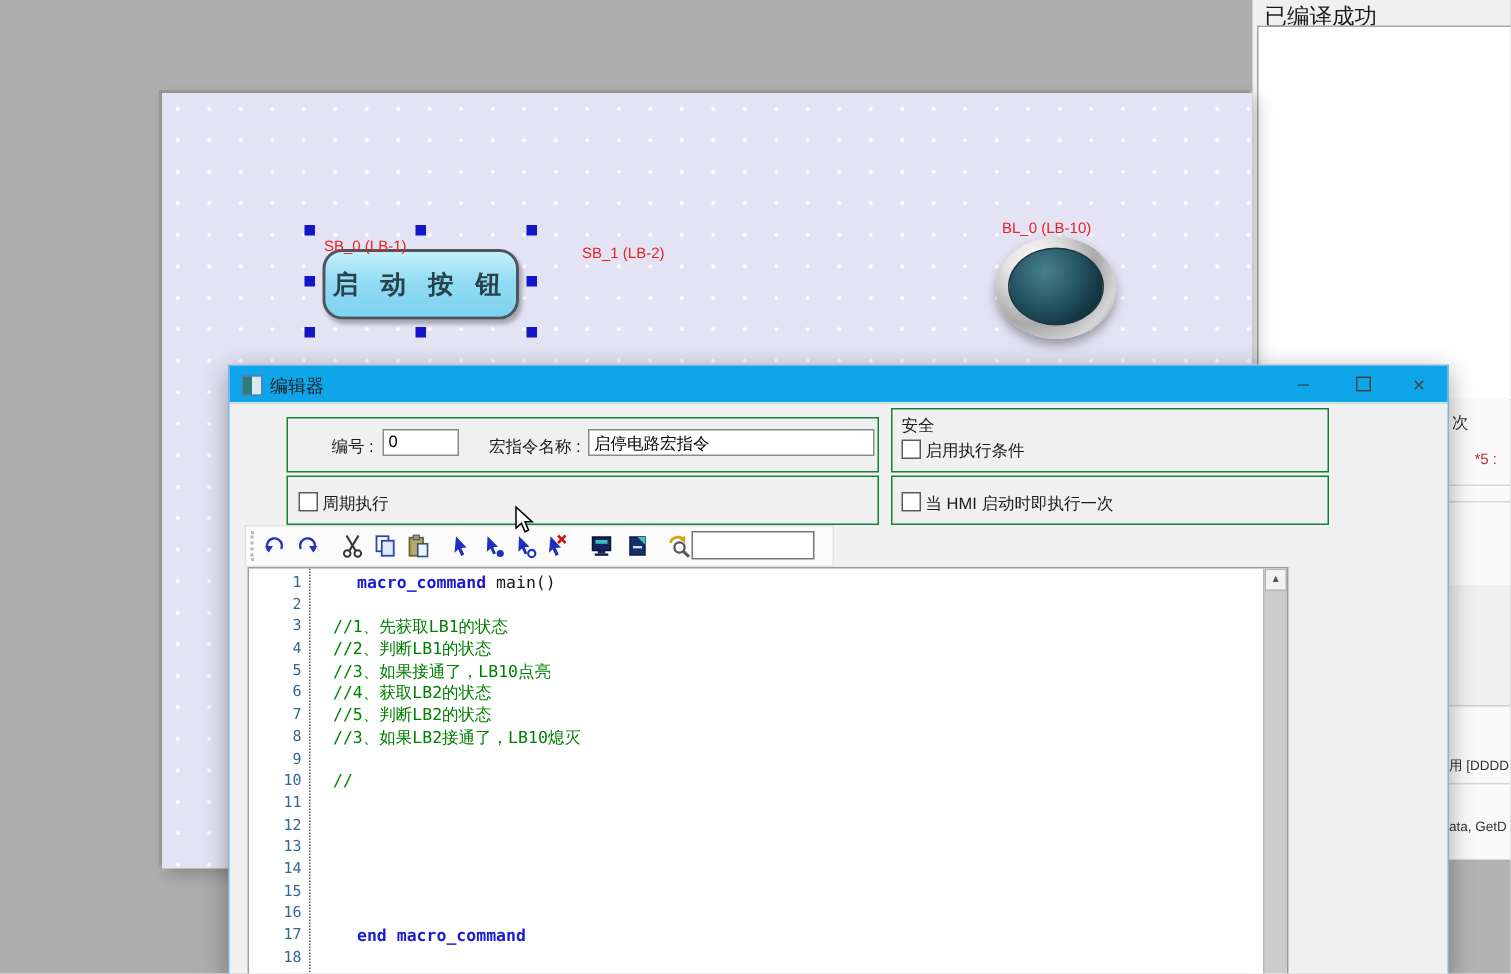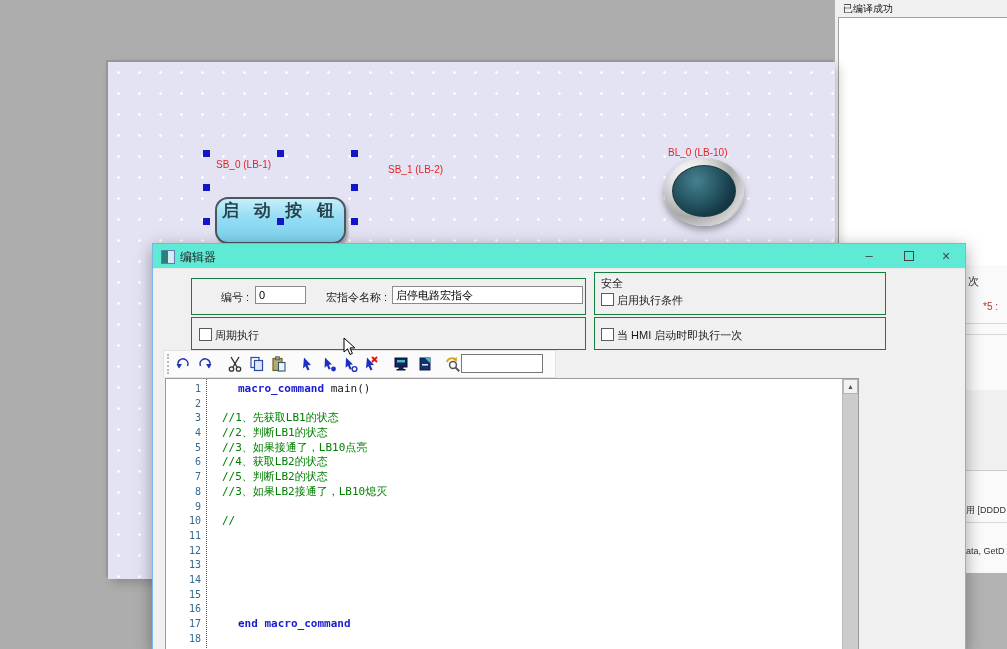--- a/index.html
+++ b/index.html
@@ -16,54 +16,54 @@
     left:108px;top:62px;width:727px;height:517px;
     background-color:#e4e3f4;
     background-image:radial-gradient(circle, rgba(255,255,255,.95) 1px, rgba(255,255,255,0) 1.5px);
     background-size:21px 21px;
     box-shadow:-2px -2px 0 #969696, 4px 4px 10px rgba(0,0,0,.20);
   }
   .hmi-btn{
     position:absolute;border:2px solid #4d565c;border-radius:13px;
     background:linear-gradient(180deg,#c4effb 0%,#93dcf4 45%,#7cd2ee 100%);
     box-shadow:2px 3px 3px rgba(0,0,0,.28);
-    display:flex;justify-content:center;
-    color:#27434d;font-size:17px;letter-spacing:5px;font-weight:bold;margin-top:31px;
+    display:flex;align-items:center;justify-content:center;
+    color:#27434d;font-size:17px;letter-spacing:5px;font-weight:bold;
   }
   .tag{position:absolute;color:#e62222;font-size:10px;white-space:nowrap;z-index:3;}
   .handle{position:absolute;width:7px;height:7px;background:#1414c8;z-index:4;}
 
   .lamp{
     left:664px;top:158px;width:80px;height:68px;border-radius:50%;
     background:radial-gradient(circle at 32% 26%, #ffffff 0%, #e2e2e2 26%, #a9a9a9 55%, #d6d6d6 76%, #6c6c6c 100%);
     box-shadow:0 4px 7px rgba(0,0,0,.35);
   }
   .lamp-core{
     position:absolute;left:8px;top:7px;right:8px;bottom:9px;border-radius:50%;
     background:radial-gradient(circle at 38% 30%, #47808f 0%, #2a5b69 38%, #143945 70%, #0a232c 100%);
     border:1px solid #1e3840;
   }
 
   
   .right-panel{left:835px;top:0;width:172px;height:649px;background:#f0f0f0;}
-  .compile-label{left:843px;top:2px;font-size:10px;color:#1a1a1a;}
+  .compile-label{left:843px;top:2px;font-size:15px;color:#1a1a1a;}
   .listbox{left:838px;top:17px;width:170px;height:248px;background:#fff;border:1px solid #a3a3a3;border-right:none;}
   .strip-white-1{left:966px;top:265px;width:41px;height:125px;background:#fafafa;}
   .strip-white-2{left:966px;top:470px;width:41px;height:103px;background:#fafafa;border-top:1px solid #cfcfcf;}
   .strip-sep{position:absolute;left:966px;width:41px;height:1px;background:#d8d8d8;}
   .strip-bottom{left:966px;top:573px;width:41px;height:76px;background:#b3b3b3;}
   .frag{position:absolute;color:#333;white-space:nowrap;overflow:hidden;}
 
   
   .editor{
     left:152px;top:243px;width:812px;height:406px;
     background:#f0f0f0;border:1px solid #7fb3e2;
     box-shadow:0 4px 16px rgba(0,0,0,.35);
   }
-  .titlebar{position:absolute;left:0;top:0;right:0;height:24px;background:#5eead4;border-bottom:1px solid #e8e8e8;}
+  .titlebar{position:absolute;left:0;top:0;right:0;height:24px;background:#0ea5e9;border-bottom:1px solid #e8e8e8;}
   .title-icon{position:absolute;left:8px;top:6px;width:12px;height:12px;border:1px solid #5a7fae;
     background:linear-gradient(90deg,#2e7d7d 0 50%, #d7e9f2 50% 100%);}
   .title-text{position:absolute;left:27px;top:5px;font-size:12px;color:#222;}
   .win-btn{position:absolute;top:0;width:32px;height:24px;text-align:center;line-height:24px;font-size:13px;color:#444;}
   .max-glyph{display:inline-block;width:8px;height:8px;border:1px solid #444;margin-top:7px;}
 
   .groupbox{position:absolute;border:1px solid #15803d;margin-left:27px;}
   .lbl{position:absolute;font-size:11px;color:#1a1a1a;white-space:nowrap;}
   .tinput{position:absolute;border:1px solid #8a8a8a;background:#fff;font-size:11px;padding:1px 3px;
     font-family:"Liberation Sans",sans-serif;box-sizing:border-box;}

